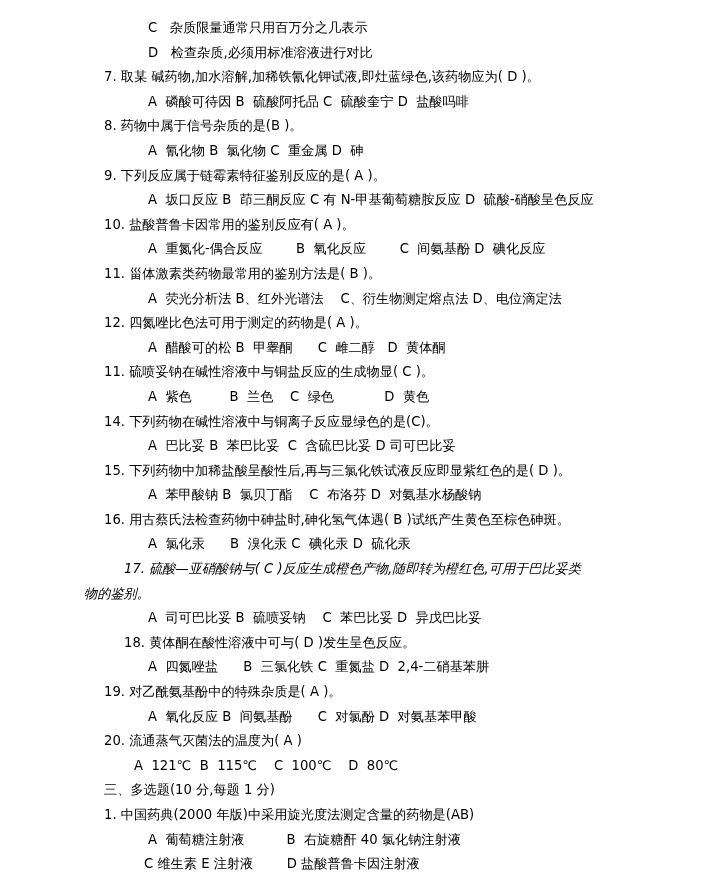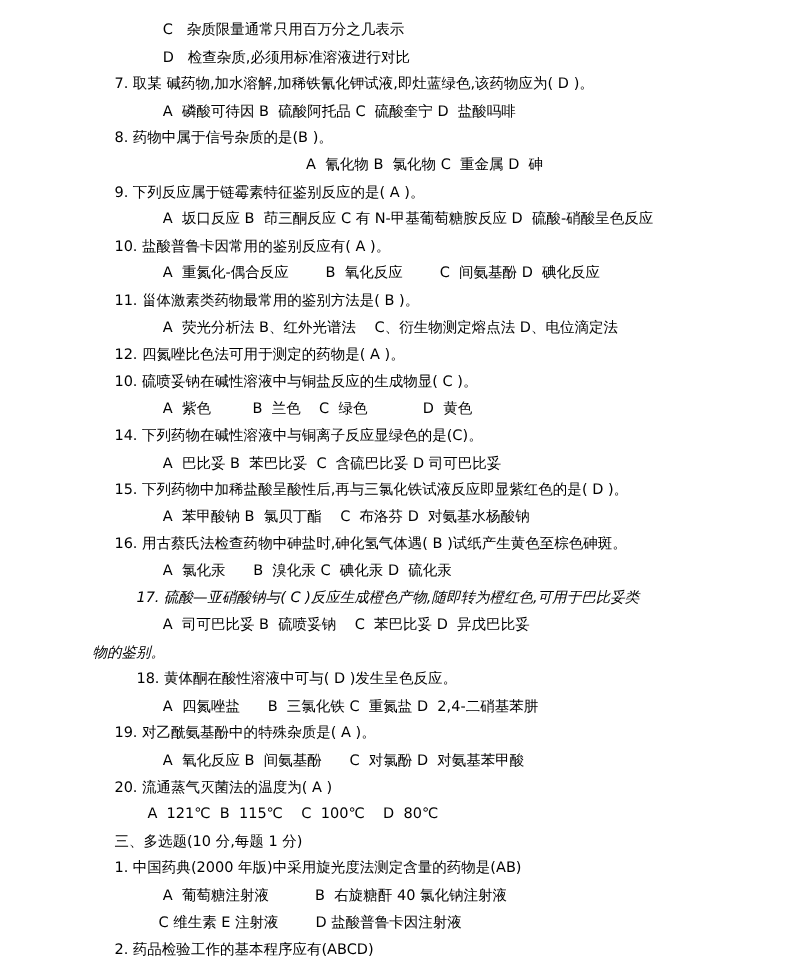--- a/index.html
+++ b/index.html
@@ -43,39 +43,40 @@
 </head>
 <body>
 
 <div id="page">
   <div class="doc-body" id="doc-body">
       <div class="line" style="padding-left: 44px;">C   杂质限量通常只用百万分之几表示</div>
       <div class="line" style="padding-left: 44px;">D   检查杂质,必须用标准溶液进行对比</div>
       <div class="line">7. 取某 碱药物,加水溶解,加稀铁氰化钾试液,即灶蓝绿色,该药物应为( D )。</div>
       <div class="line" style="padding-left: 44px;">A  磷酸可待因 B  硫酸阿托品 C  硫酸奎宁 D  盐酸吗啡</div>
       <div class="line">8. 药物中属于信号杂质的是(B )。</div>
-      <div class="line" style="padding-left: 44px; text-align: center;">A  氰化物 B  氯化物 C  重金属 D  砷</div>
+      <div class="line" style="padding-left: 44px;">A  氰化物 B  氯化物 C  重金属 D  砷</div>
       <div class="line">9. 下列反应属于链霉素特征鉴别反应的是( A )。</div>
       <div class="line" style="padding-left: 44px;">A  坂口反应 B  茚三酮反应 C 有 N-甲基葡萄糖胺反应 D  硫酸-硝酸呈色反应</div>
       <div class="line">10. 盐酸普鲁卡因常用的鉴别反应有( A )。</div>
       <div class="line" style="padding-left: 44px;">A  重氮化-偶合反应        B  氧化反应        C  间氨基酚 D  碘化反应</div>
       <div class="line">11. 甾体激素类药物最常用的鉴别方法是( B )。</div>
       <div class="line" style="padding-left: 44px;">A  荧光分析法 B、红外光谱法    C、衍生物测定熔点法 D、电位滴定法</div>
       <div class="line">12. 四氮唑比色法可用于测定的药物是( A )。</div>
-      <div class="line">10. 硫喷妥钠在碱性溶液中与铜盐反应的生成物显( C )。</div>
+      <div class="line" style="padding-left: 44px;">A  醋酸可的松 B  甲睾酮      C  雌二醇   D  黄体酮</div>
+      <div class="line">11. 硫喷妥钠在碱性溶液中与铜盐反应的生成物显( C )。</div>
       <div class="line" style="padding-left: 44px;">A  紫色         B  兰色    C  绿色            D  黄色</div>
       <div class="line">14. 下列药物在碱性溶液中与铜离子反应显绿色的是(C)。</div>
       <div class="line" style="padding-left: 44px;">A  巴比妥 B  苯巴比妥  C  含硫巴比妥 D 司可巴比妥</div>
       <div class="line">15. 下列药物中加稀盐酸呈酸性后,再与三氯化铁试液反应即显紫红色的是( D )。</div>
       <div class="line" style="padding-left: 44px;">A  苯甲酸钠 B  氯贝丁酯    C  布洛芬 D  对氨基水杨酸钠</div>
       <div class="line">16. 用古蔡氏法检查药物中砷盐时,砷化氢气体遇( B )试纸产生黄色至棕色砷斑。</div>
       <div class="line" style="padding-left: 44px;">A  氯化汞      B  溴化汞 C  碘化汞 D  硫化汞</div>
       <div class="line wrap" style="padding-left: 20px;">17. 硫酸—亚硝酸钠与( C )反应生成橙色产物,随即转为橙红色,可用于巴比妥类</div>
+      <div class="line wrap" style="padding-left: 0px; margin-left: -20px;">物的鉴别。</div>
       <div class="line" style="padding-left: 44px;">A  司可巴比妥 B  硫喷妥钠    C  苯巴比妥 D  异戊巴比妥</div>
-      <div class="line wrap" style="padding-left: 0px; margin-left: -20px;">物的鉴别。</div>
       <div class="line" style="padding-left: 20px;">18. 黄体酮在酸性溶液中可与( D )发生呈色反应。</div>
       <div class="line" style="padding-left: 44px;">A  四氮唑盐      B  三氯化铁 C  重氮盐 D  2,4-二硝基苯肼</div>
       <div class="line">19. 对乙酰氨基酚中的特殊杂质是( A )。</div>
       <div class="line" style="padding-left: 44px;">A  氧化反应 B  间氨基酚      C  对氯酚 D  对氨基苯甲酸</div>
       <div class="line">20. 流通蒸气灭菌法的温度为( A )</div>
       <div class="line" style="padding-left: 30px;">A  121℃  B  115℃    C  100℃    D  80℃</div>
       <div class="line">三、多选题(10 分,每题 1 分)</div>
       <div class="line">1. 中国药典(2000 年版)中采用旋光度法测定含量的药物是(AB)</div>
       <div class="line" style="padding-left: 44px;">A  葡萄糖注射液          B  右旋糖酐 40 氯化钠注射液</div>
       <div class="line" style="padding-left: 40px;">C 维生素 E 注射液        D 盐酸普鲁卡因注射液</div>

